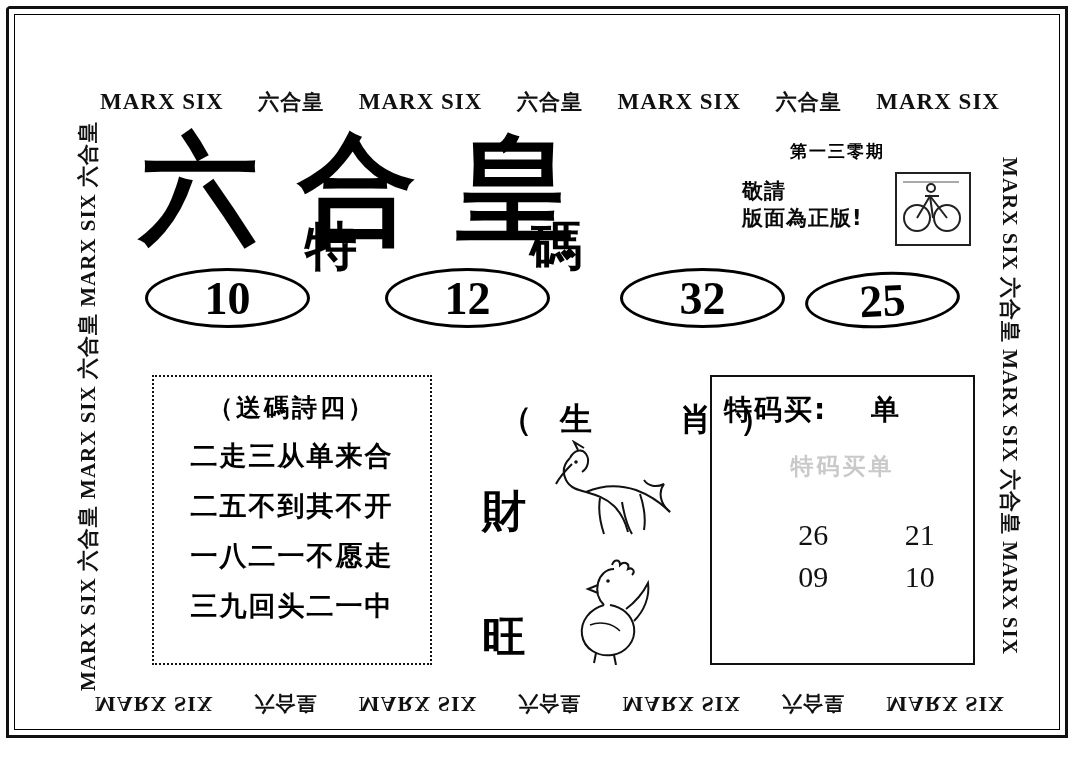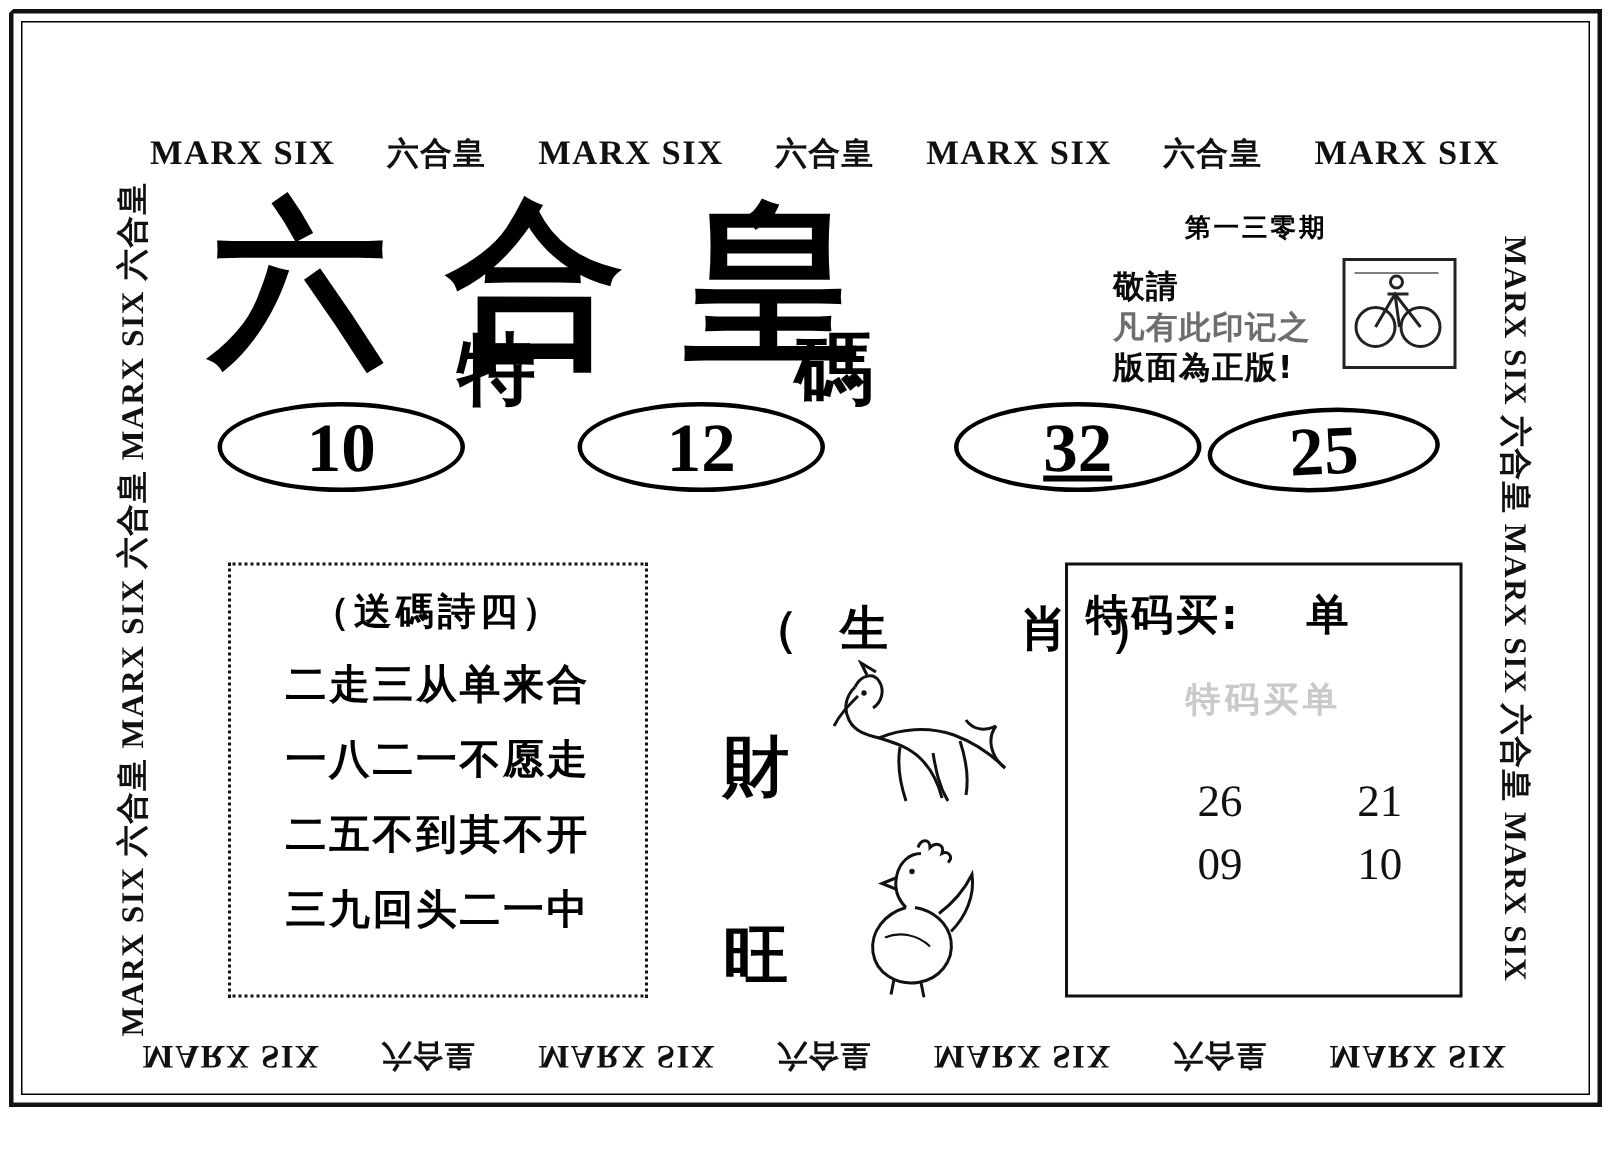--- a/index.html
+++ b/index.html
@@ -176,21 +176,21 @@
     display: flex;
     align-items: center;
     justify-content: center;
     font-family: "Liberation Serif", serif;
     font-size: 46px;
     font-weight: bold;
     color: #000;
   }
   .e1 { left: 145px; top: 268px; width: 165px; height: 60px; }
   .e2 { left: 385px; top: 268px; width: 165px; height: 60px; }
-  .e3 { left: 636px; top: 268px; width: 165px; height: 60px; text-decoration: underline; }
+  .e3 { left: 620px; top: 268px; width: 165px; height: 60px; }
   .e4 { left: 805px; top: 272px; width: 155px; height: 56px; transform: rotate(-3deg); }
 
   
   .poem-box {
     position: absolute;
     left: 152px;
     top: 375px;
     width: 280px;
     height: 290px;
     border: 2px dotted #111;
@@ -309,21 +309,20 @@
   <div class="strip strip-right">MARX SIX 六合皇 MARX SIX 六合皇 MARX SIX</div>
 
   <div class="brush-title">六合皇</div>
   <div class="brush-sub1">特</div>
   <div class="brush-sub2">碼</div>
 
   <div class="issue-label">第一三零期</div>
 
   <div class="notice">
     <div>敬請</div>
-    <div class="faded">凡有此印记之</div>
     <div>版面為正版!</div>
   </div>
 
   <div class="stamp">
     <svg width="68" height="66" viewBox="0 0 68 66" aria-hidden="true">
       <circle cx="20" cy="44" r="13" fill="none" stroke="#222" stroke-width="2"></circle>
       <circle cx="50" cy="44" r="13" fill="none" stroke="#222" stroke-width="2"></circle>
       <path d="M20 44 L33 22 L50 44" fill="none" stroke="#222" stroke-width="2"></path>
       <path d="M28 22 L42 22" stroke="#222" stroke-width="2"></path>
       <path d="M33 22 L36 44" stroke="#222" stroke-width="2"></path>
@@ -333,22 +332,22 @@
   </div>
 
   <div class="ellipse e1">10</div>
   <div class="ellipse e2">12</div>
   <div class="ellipse e3">32</div>
   <div class="ellipse e4">25</div>
 
   <div class="poem-box">
     <div class="poem-title">（送碼詩四）</div>
     <div class="poem-line">二走三从单来合</div>
+    <div class="poem-line">二五不到其不开</div>
     <div class="poem-line">一八二一不愿走</div>
-    <div class="poem-line">二五不到其不开</div>
     <div class="poem-line">三九回头二一中</div>
   </div>
 
   <div class="zodiac-title">（生　肖）</div>
   <div class="zod-word zod-cai">財</div>
   <div class="zod-word zod-wang">旺</div>
 
   <div class="animal horse">
     <svg width="130" height="100" viewBox="0 0 130 100" aria-hidden="true">
       <path d="M22 18 C16 24 14 32 18 40 C22 48 30 50 38 52 C48 55 58 58 66 66 C74 74 78 84 80 92" fill="none" stroke="#111" stroke-width="2"></path>

